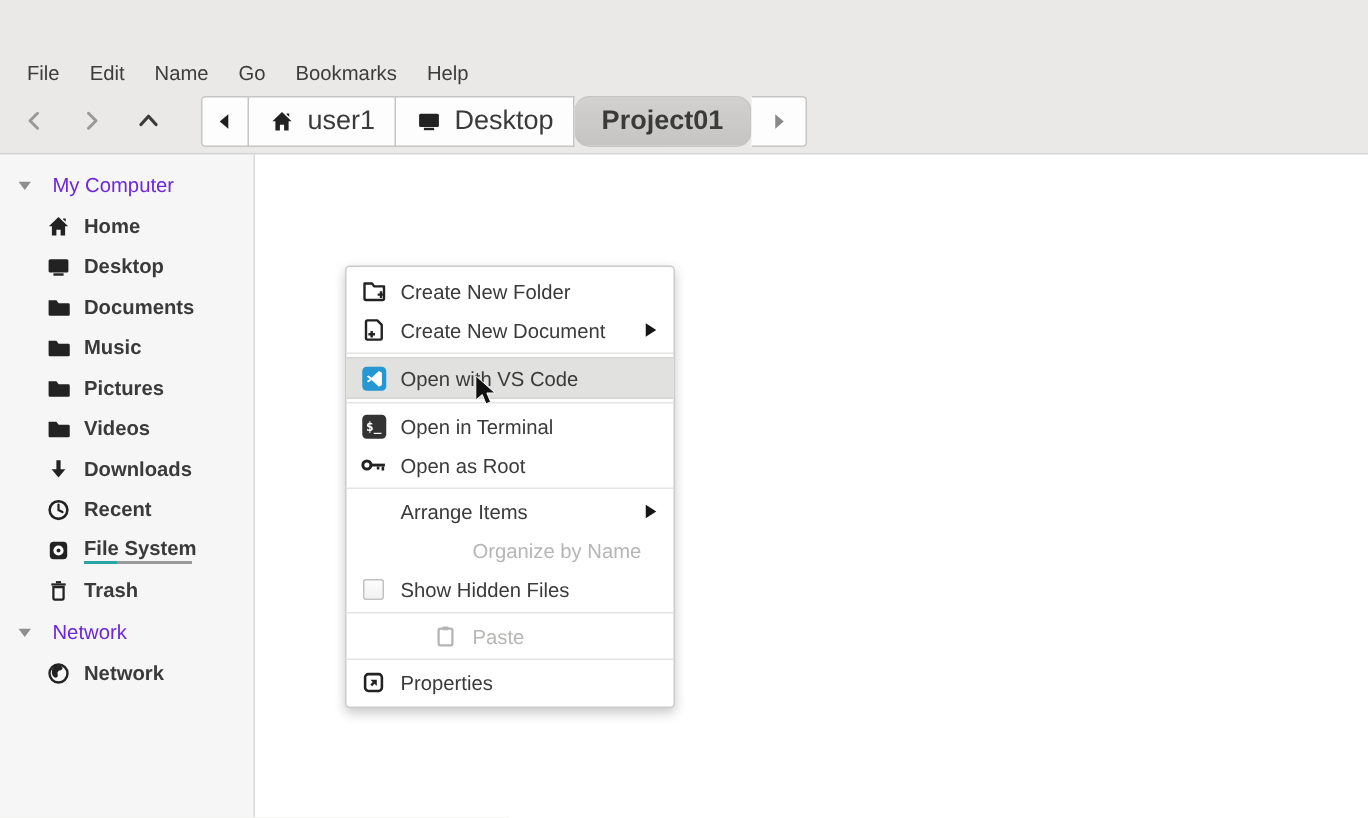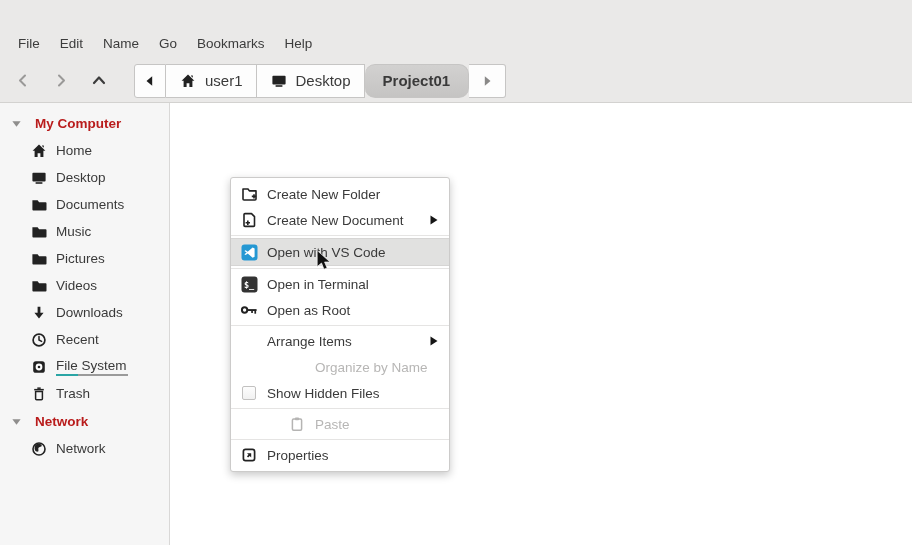--- a/index.html
+++ b/index.html
@@ -2,38 +2,38 @@
 <html><head>
 <meta charset="utf-8">
 <style>
   * { margin:0; padding:0; box-sizing:border-box; }
   html,body { width:912px; height:545px; overflow:hidden; }
   body {
     font-family:"Liberation Sans","DejaVu Sans",sans-serif;
     background:#eae9e8; color:#3a3a3a; position:relative;
   }
   .titlebar { height:33px; background:#eae9e8; }
-  .menubar { display:flex; align-items:flex-start; height:26px; padding-left:8px; }
+  .menubar { display:flex; align-items:flex-end; height:26px; padding-left:8px; }
   .menubar .mitem { padding:3px 10px; font-size:13.5px; color:#3c3c3c; border-radius:3px; }
   .toolbar { height:44px; display:flex; align-items:center; padding-left:4px;
              border-bottom:1px solid #d3d2d0; }
   .navbtn { width:38px; height:34px; display:flex; align-items:center; justify-content:center; border-radius:3px; }
   .crumbs { display:flex; align-items:stretch; height:34px; margin-left:16px; }
   .crumb { display:flex; align-items:center; gap:8px; padding:0 13px;
            background:#fdfdfd; border:1px solid #c6c5c4; border-left:none;
-           font-size:15px; color:#3a3a3a; white-space:nowrap; }
+           font-size:18px; color:#3a3a3a; white-space:nowrap; }
   .crumb:first-child { border-left:1px solid #c6c5c4; border-radius:3px 0 0 3px; padding:0 6px; }
   .crumb:last-child { border-radius:0 3px 3px 0; padding:0 9px; }
   .crumb.active { background:linear-gradient(#d2d1d0,#c5c4c3); font-weight:bold; padding:0 18px;border-radius:10px; }
   .content { display:flex; height:442px; }
   .sidebar { width:170px; background:#f6f6f6; border-right:1px solid #d9d8d7;
              padding-top:6px; font-size:13.5px; overflow:hidden; }
   .section-header { display:flex; align-items:center; height:28px; padding-left:7px; gap:10px;
-                    font-weight:bold; color:#b91c1c; }
-  .side-item { display:flex; align-items:center; height:27px; padding-left:30px; gap:8px; color:#3a3a3a; }
+                    font-weight:normal; color:#6d28d9; }
+  .side-item { display:flex; align-items:center; height:27px; padding-left:30px; gap:8px; color:#3a3a3a;font-weight:bold; }
   .side-item .lbl-wrap { display:flex; flex-direction:column; }
   .usage-bar { display:flex; height:2px; width:72px; margin-top:1px; }
   .usage-bar .used { background:#2aa5a5; width:22px; }
   .usage-bar .free { background:#9a9a9a; flex:1; }
   .main { flex:1; background:#ffffff; position:relative; }
   .context-menu { position:absolute; left:230px; top:177px; width:220px;
                   background:#ffffff; border:1px solid #cccbca; border-radius:3px;
                   box-shadow:0 3px 8px rgba(0,0,0,.22); padding:3px 0; z-index:10; }
   .menu-item { display:flex; align-items:center; height:26px; padding:0 10px 0 9px; gap:9px;
                font-size:13.5px; color:#3a3a3a;justify-content:flex-end; }

